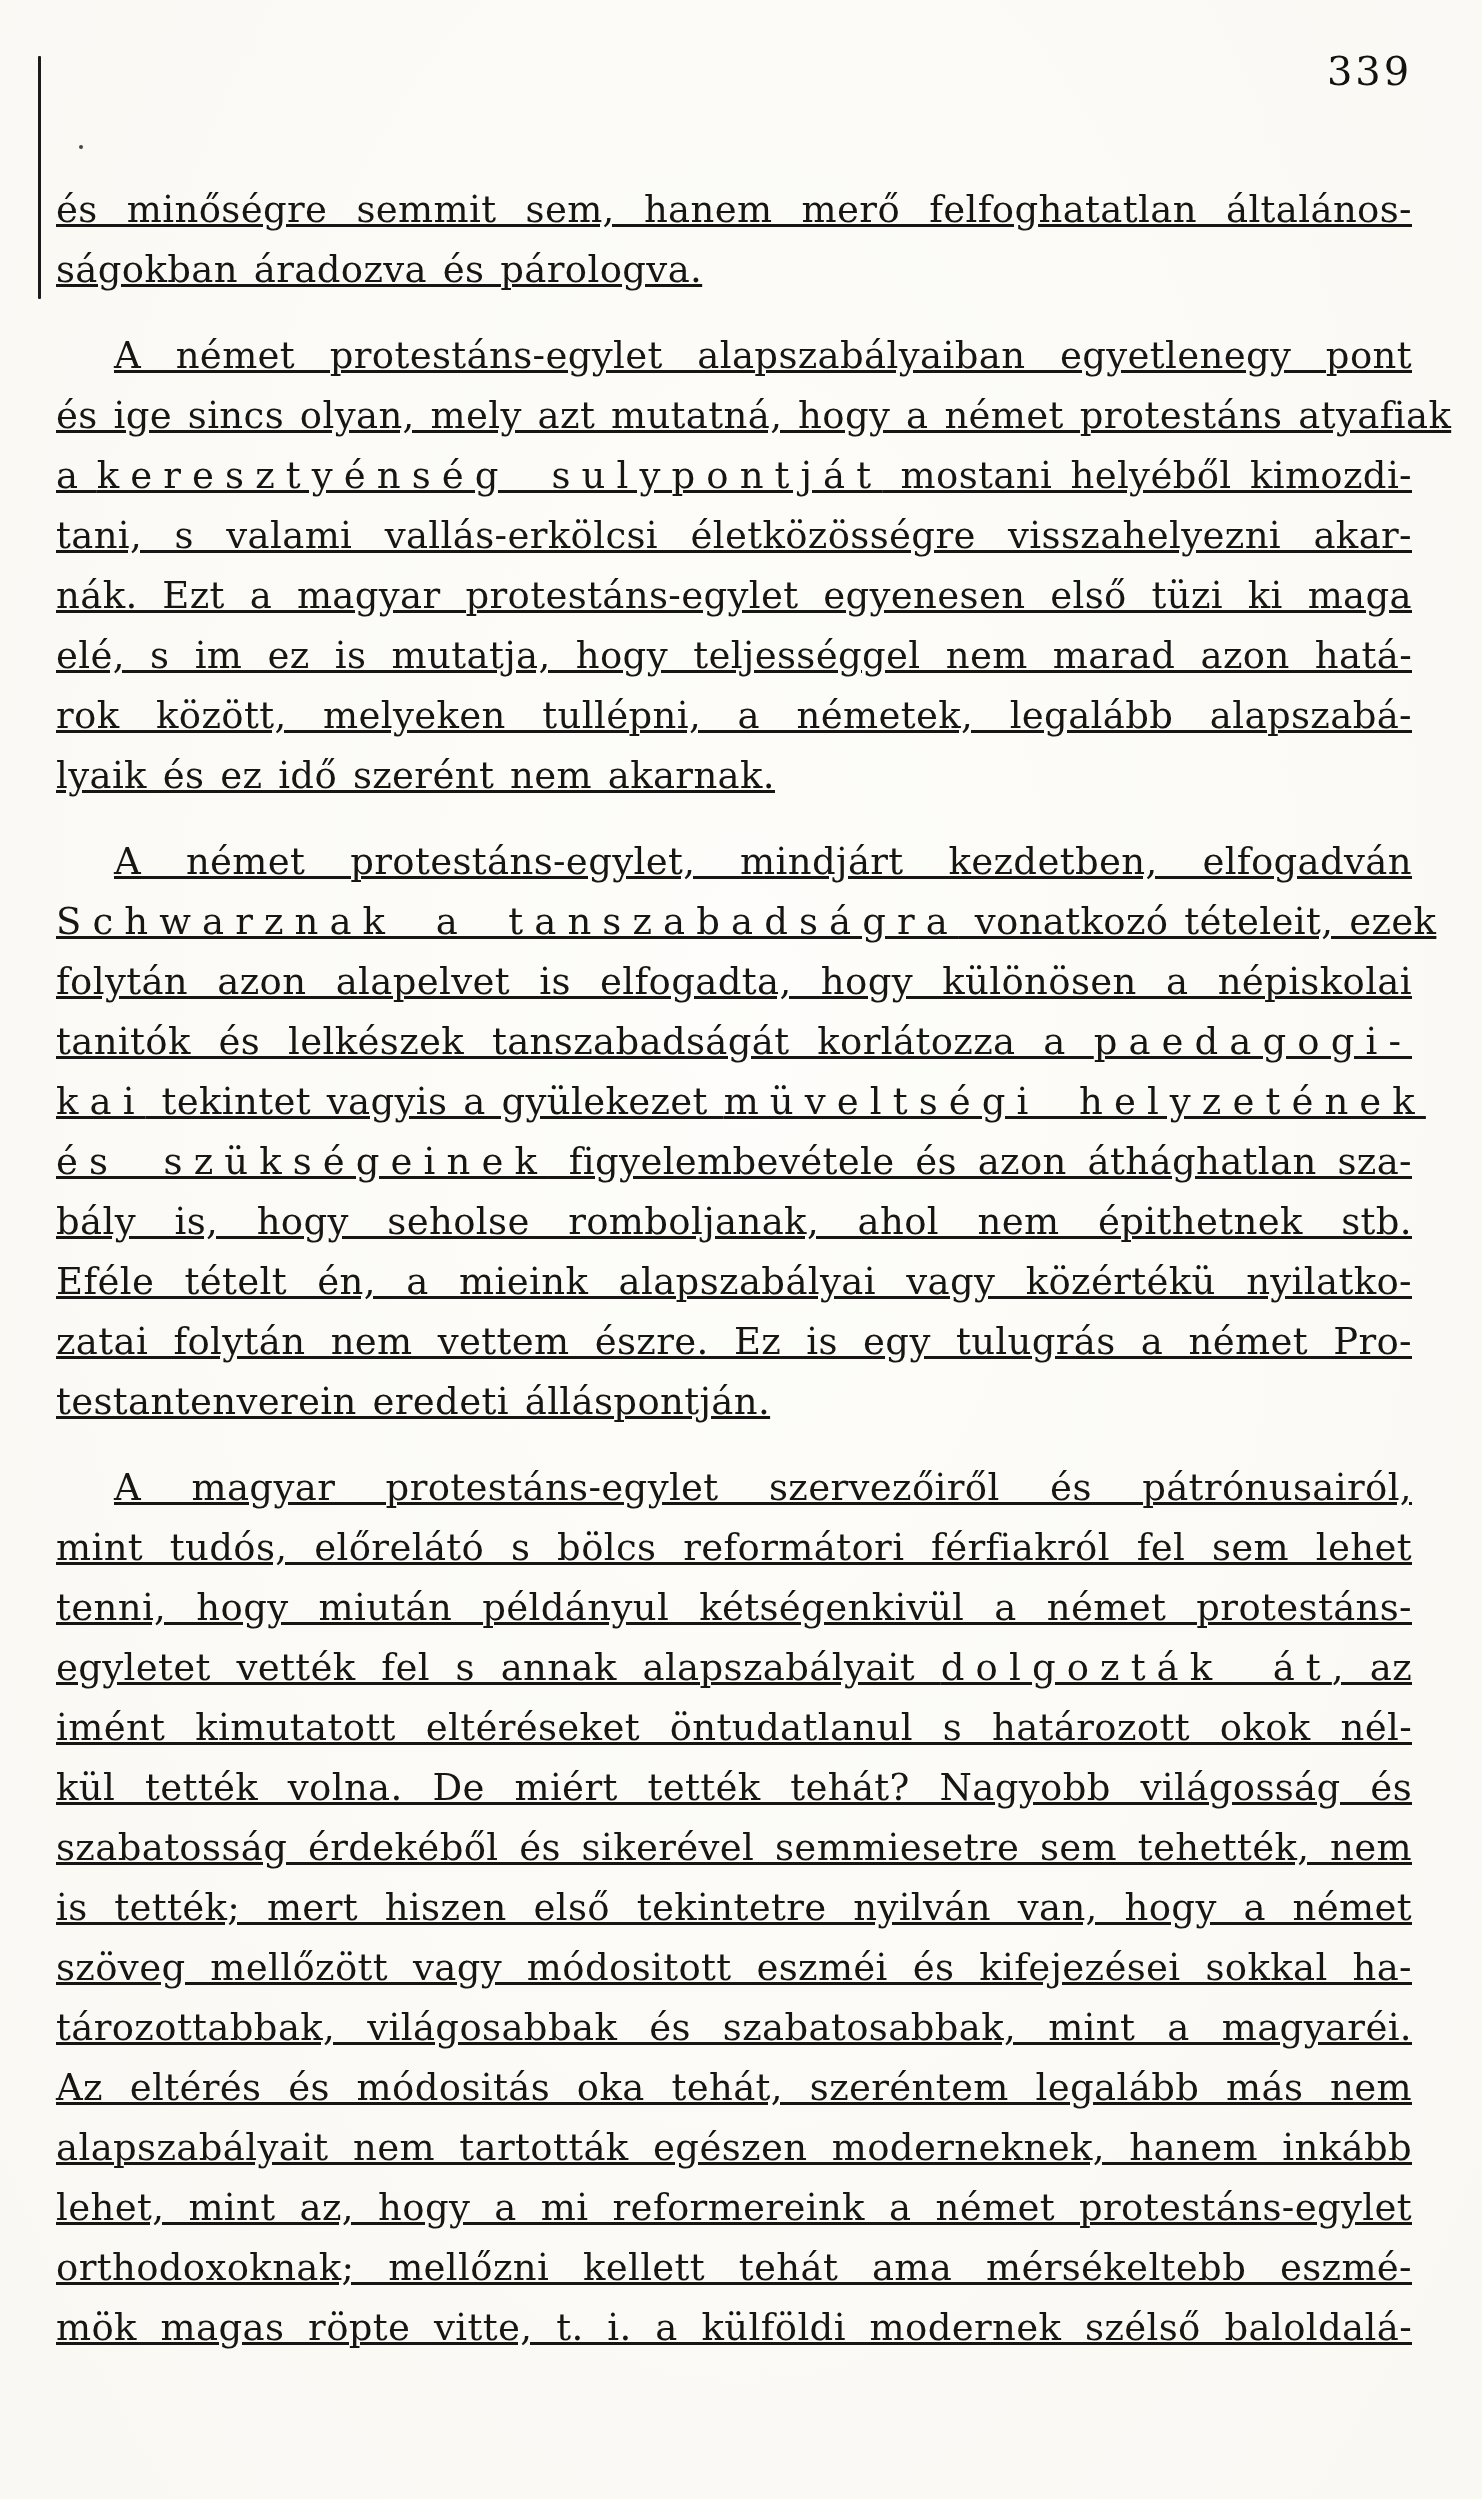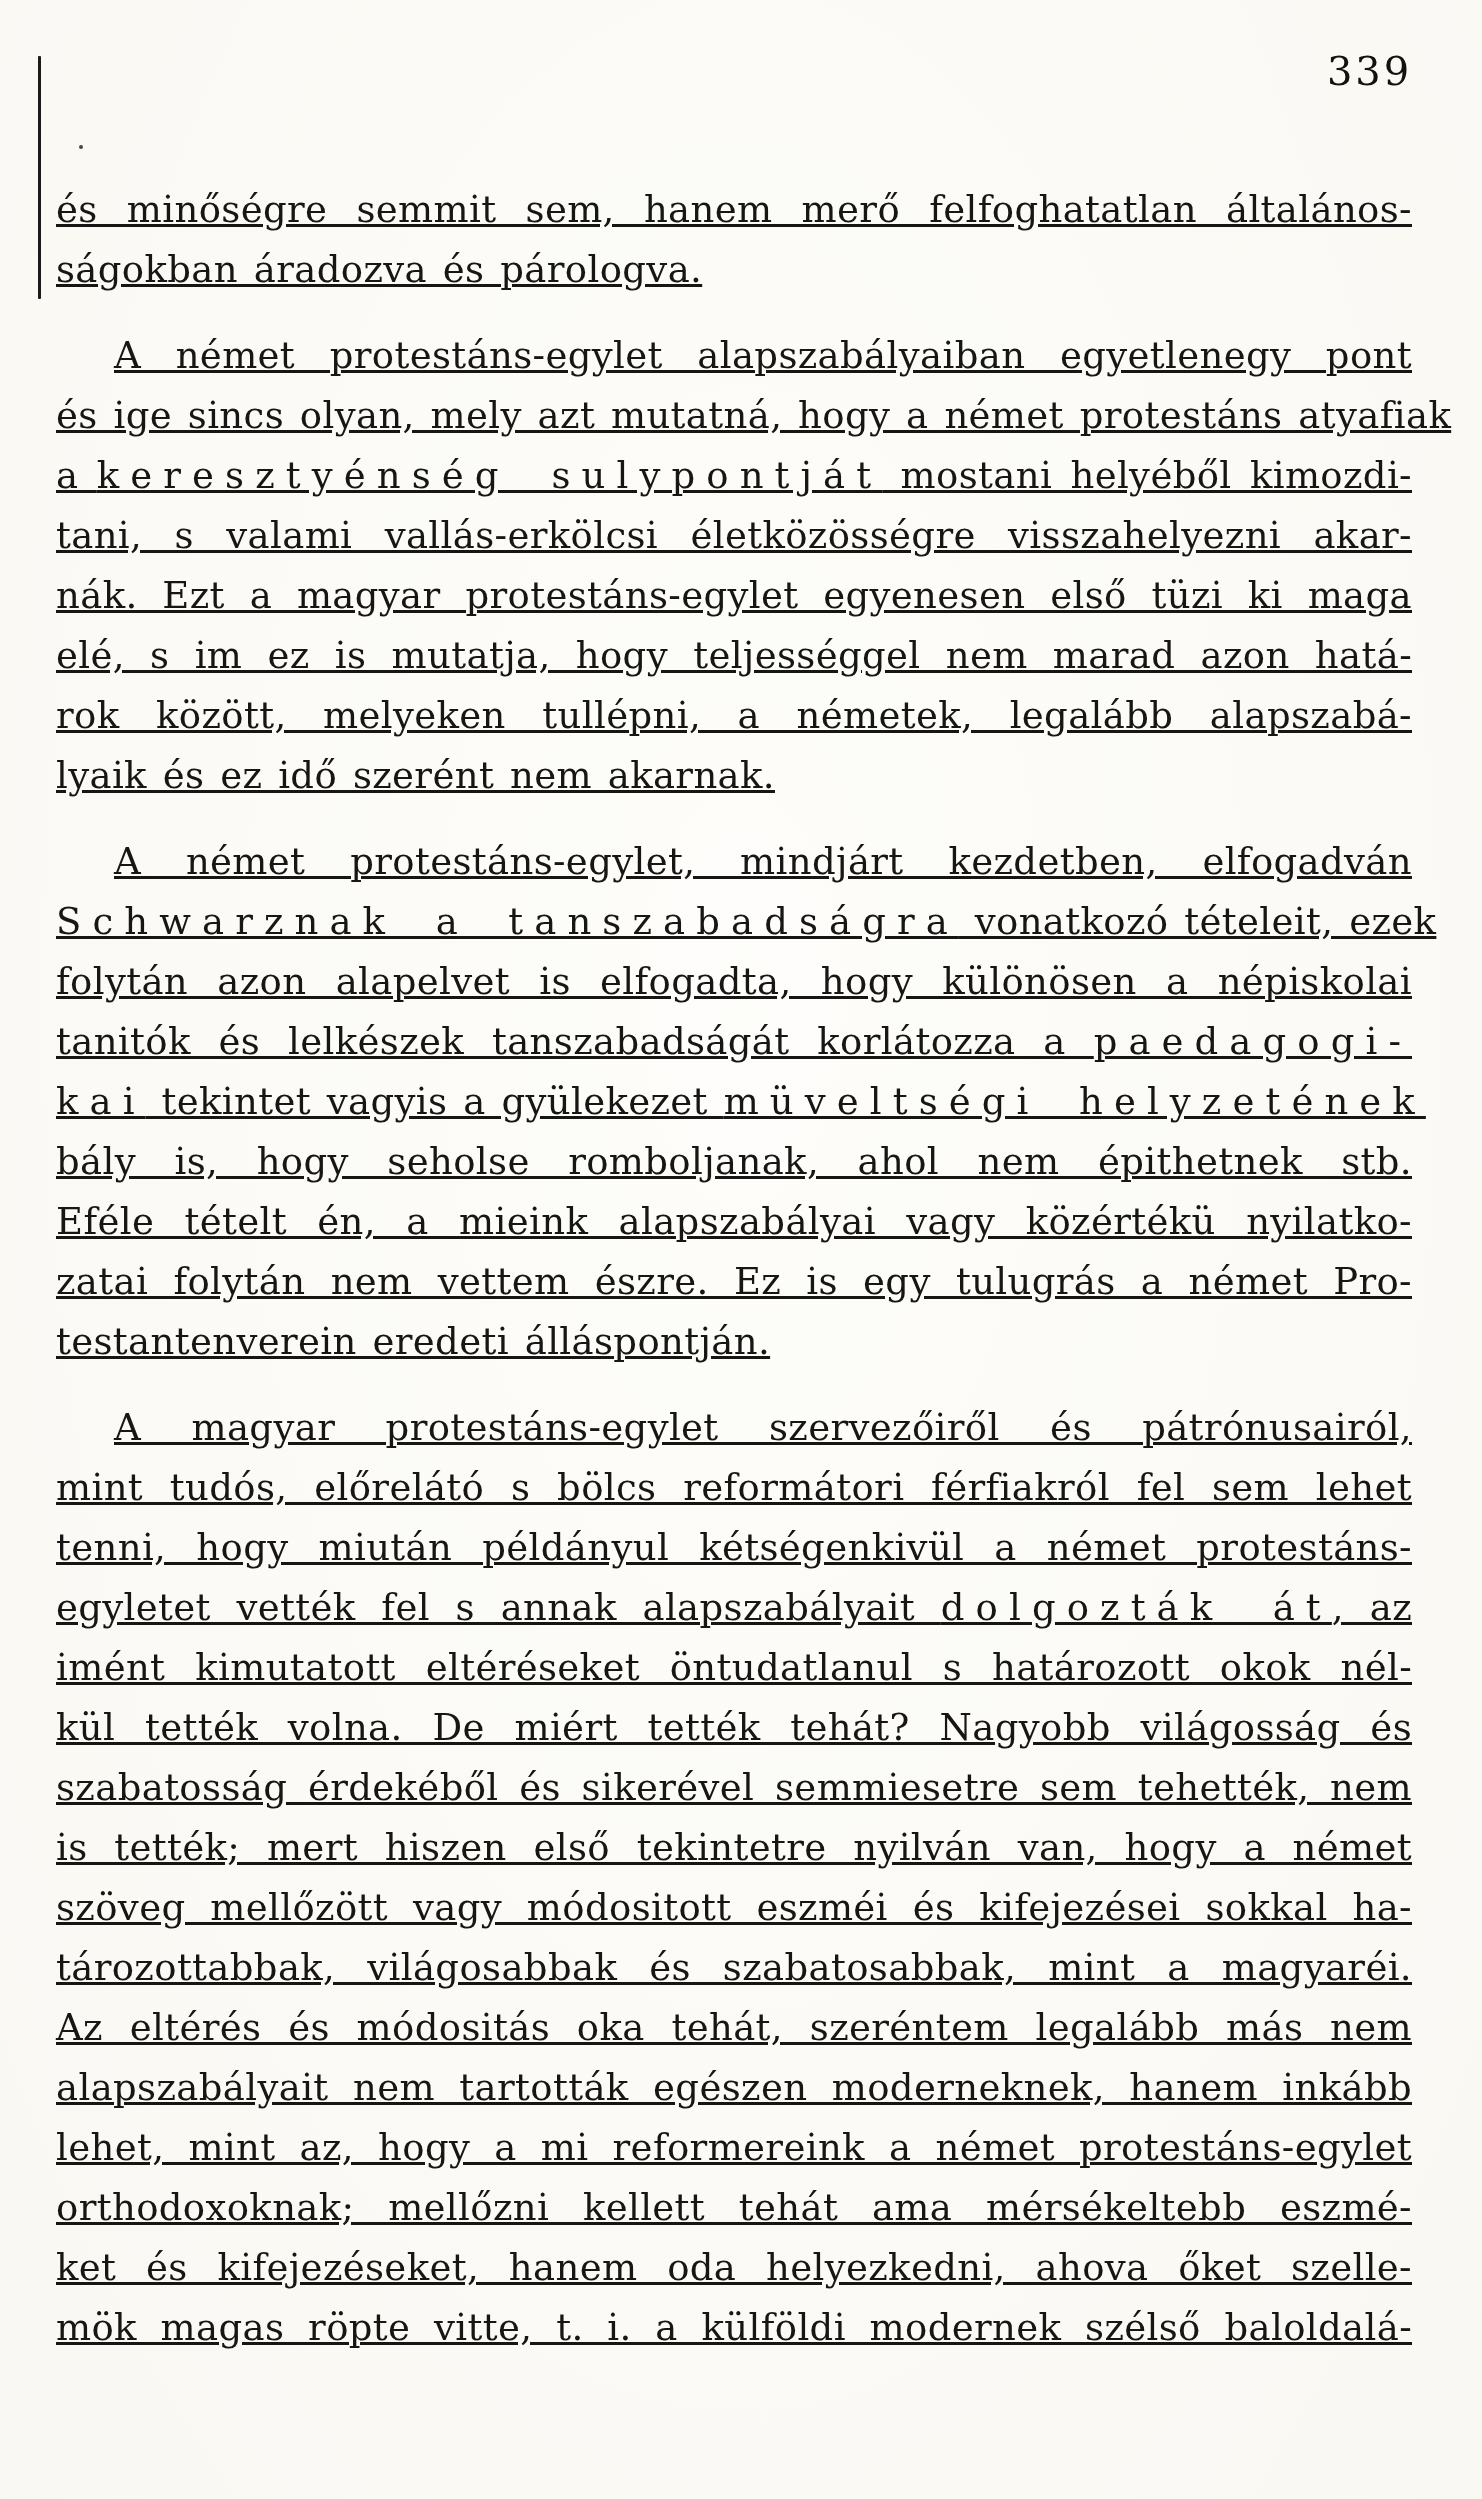--- a/index.html
+++ b/index.html
@@ -94,35 +94,35 @@
       <div class="line"><span>tani, s valami vallás-erkölcsi életközösségre visszahelyezni akar-</span></div>
       <div class="line"><span>nák. Ezt a magyar protestáns-egylet egyenesen első tüzi ki maga</span></div>
       <div class="line"><span>elé, s im ez is mutatja, hogy teljességgel nem marad azon hatá-</span></div>
       <div class="line"><span>rok között, melyeken tullépni, a németek, legalább alapszabá-</span></div>
       <div class="line last"><span>lyaik és ez idő szerént nem akarnak.</span></div>
       <div class="line indent"><span>A német protestáns-egylet, mindjárt kezdetben, elfogadván</span></div>
       <div class="line"><span class="sperr">Schwarznak a tanszabadságra</span><span> vonatkozó tételeit, ezek</span></div>
       <div class="line"><span>folytán azon alapelvet is elfogadta, hogy különösen a népiskolai</span></div>
       <div class="line"><span>tanitók és lelkészek tanszabadságát korlátozza a </span><span class="sperr">paedagogi-</span></div>
       <div class="line"><span class="sperr">kai</span><span> tekintet vagyis a gyülekezet </span><span class="sperr">müveltségi helyzetének</span></div>
+      <div class="line"><span class="sperr">és szükségeinek</span><span> figyelembevétele és azon áthághatlan sza-</span></div>
       <div class="line"><span>bály is, hogy seholse romboljanak, ahol nem épithetnek stb.</span></div>
       <div class="line"><span>Eféle tételt én, a mieink alapszabályai vagy közértékü nyilatko-</span></div>
       <div class="line"><span>zatai folytán nem vettem észre. Ez is egy tulugrás a német Pro-</span></div>
       <div class="line last"><span>testantenverein eredeti álláspontján.</span></div>
       <div class="line indent"><span>A magyar protestáns-egylet szervezőiről és pátrónusairól,</span></div>
       <div class="line"><span>mint tudós, előrelátó s bölcs reformátori férfiakról fel sem lehet</span></div>
       <div class="line"><span>tenni, hogy miután példányul kétségenkivül a német protestáns-</span></div>
       <div class="line"><span>egyletet vették fel s annak alapszabályait </span><span class="sperr">dolgozták át</span><span>, az</span></div>
       <div class="line"><span>imént kimutatott eltéréseket öntudatlanul s határozott okok nél-</span></div>
       <div class="line"><span>kül tették volna. De miért tették tehát? Nagyobb világosság és</span></div>
       <div class="line"><span>szabatosság érdekéből és sikerével semmiesetre sem tehették, nem</span></div>
       <div class="line"><span>is tették; mert hiszen első tekintetre nyilván van, hogy a német</span></div>
       <div class="line"><span>szöveg mellőzött vagy módositott eszméi és kifejezései sokkal ha-</span></div>
       <div class="line"><span>tározottabbak, világosabbak és szabatosabbak, mint a magyaréi.</span></div>
       <div class="line"><span>Az eltérés és módositás oka tehát, szeréntem legalább más nem</span></div>
       <div class="line"><span>alapszabályait nem tartották egészen moderneknek, hanem inkább</span></div>
       <div class="line"><span>lehet, mint az, hogy a mi reformereink a német protestáns-egylet</span></div>
       <div class="line"><span>orthodoxoknak; mellőzni kellett tehát ama mérsékeltebb eszmé-</span></div>
-      <div class="line"><span>ket és kifejezéseket, hanem oda helyezkedni, ahova őket szelle-</span></div>
       <div class="line"><span>mök magas röpte vitte, t. i. a külföldi modernek szélső baloldalá-</span></div>
     </div>
 </div>
 
 
 </body></html>

